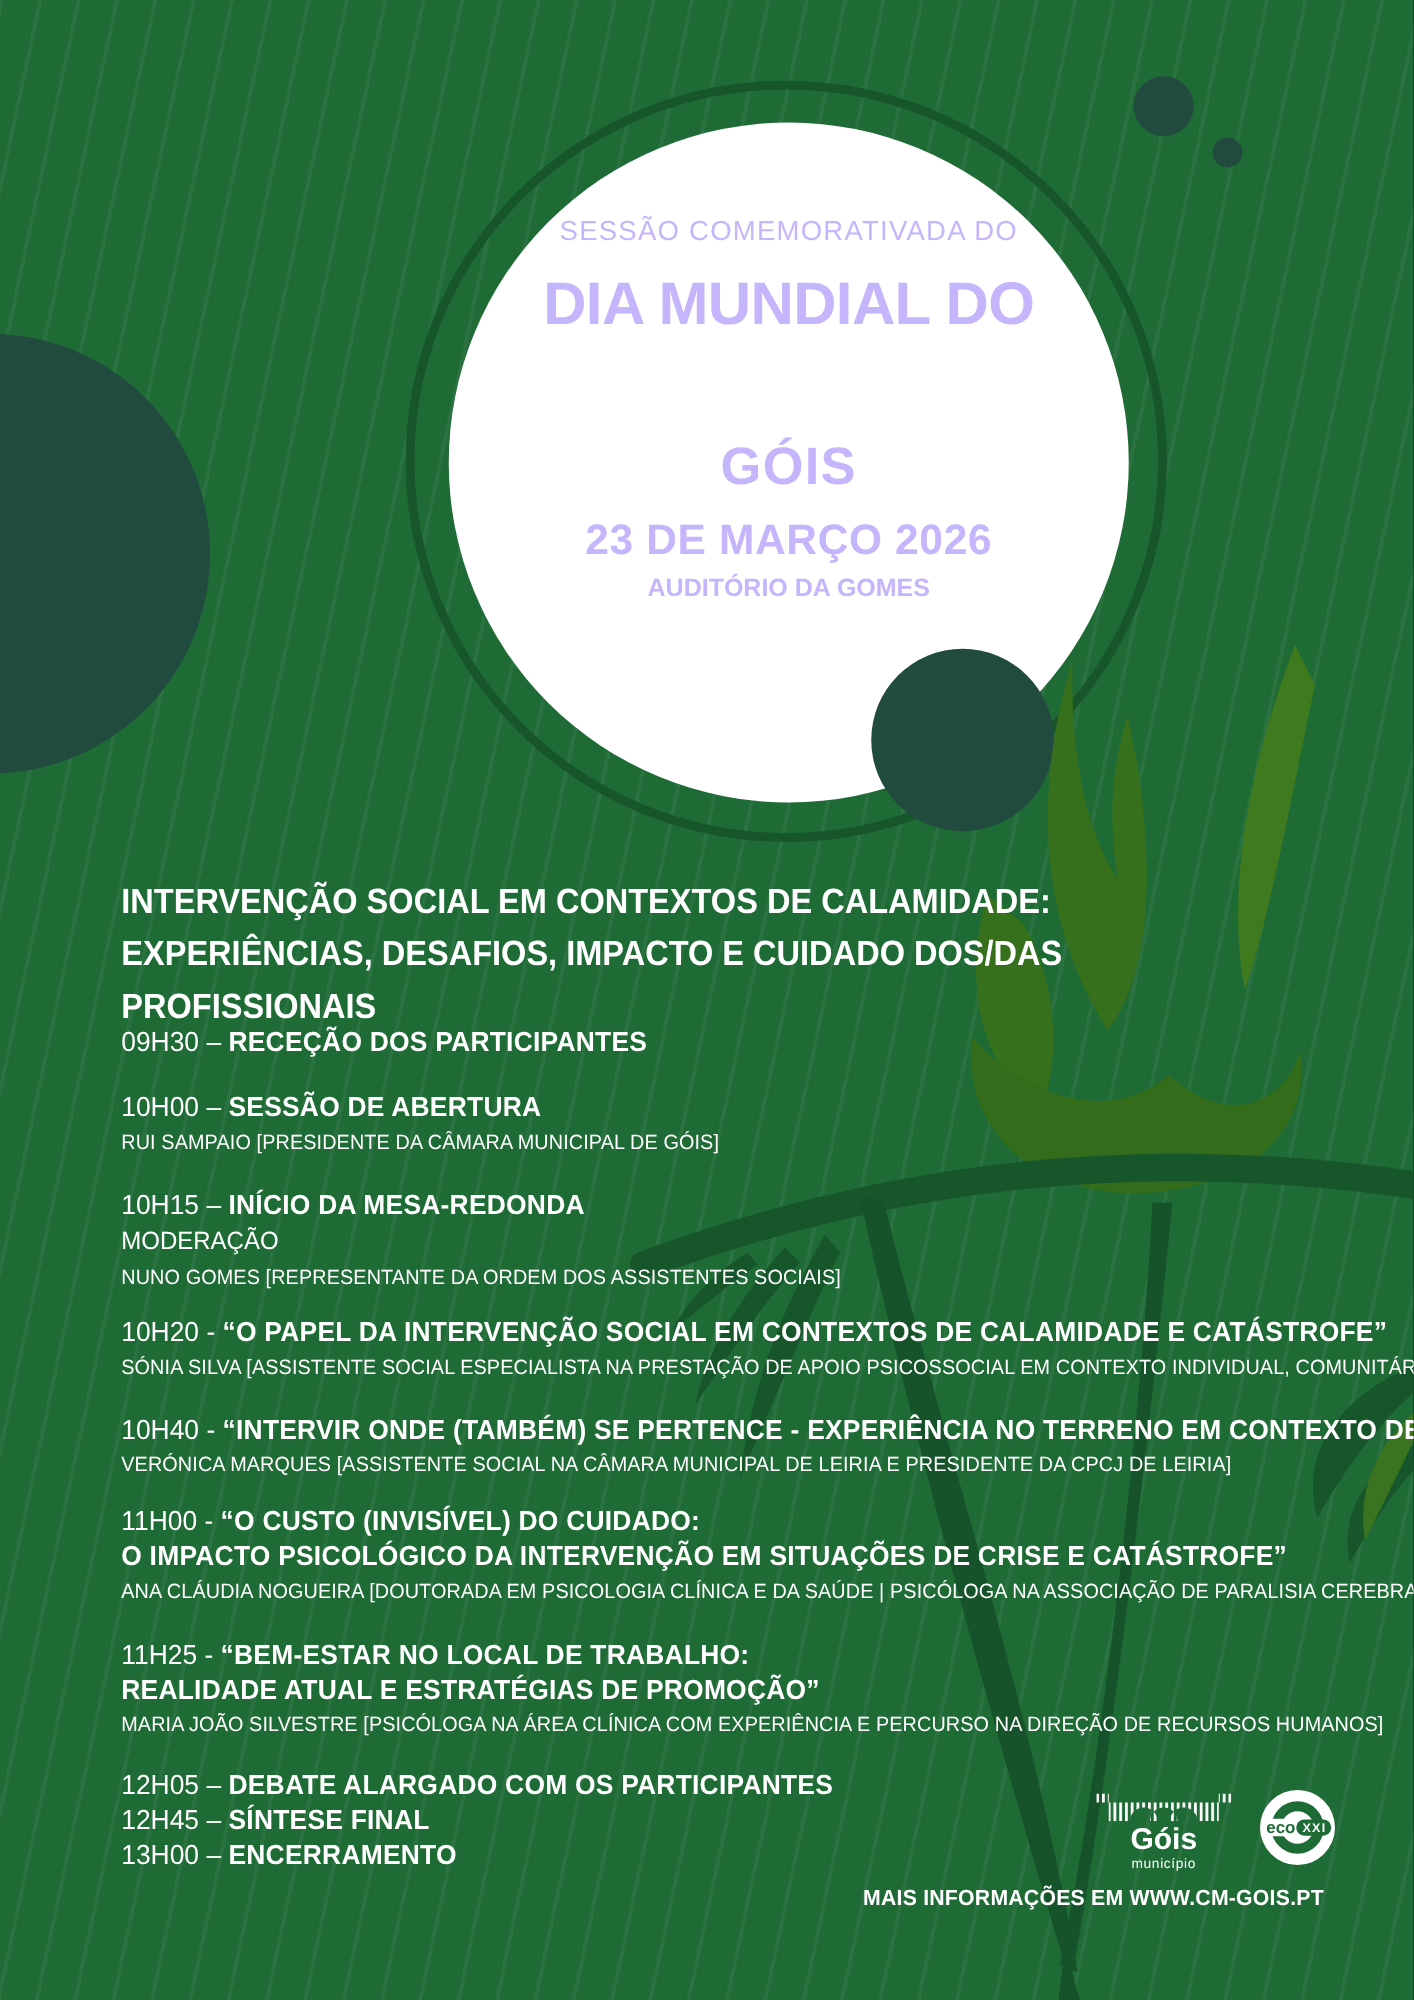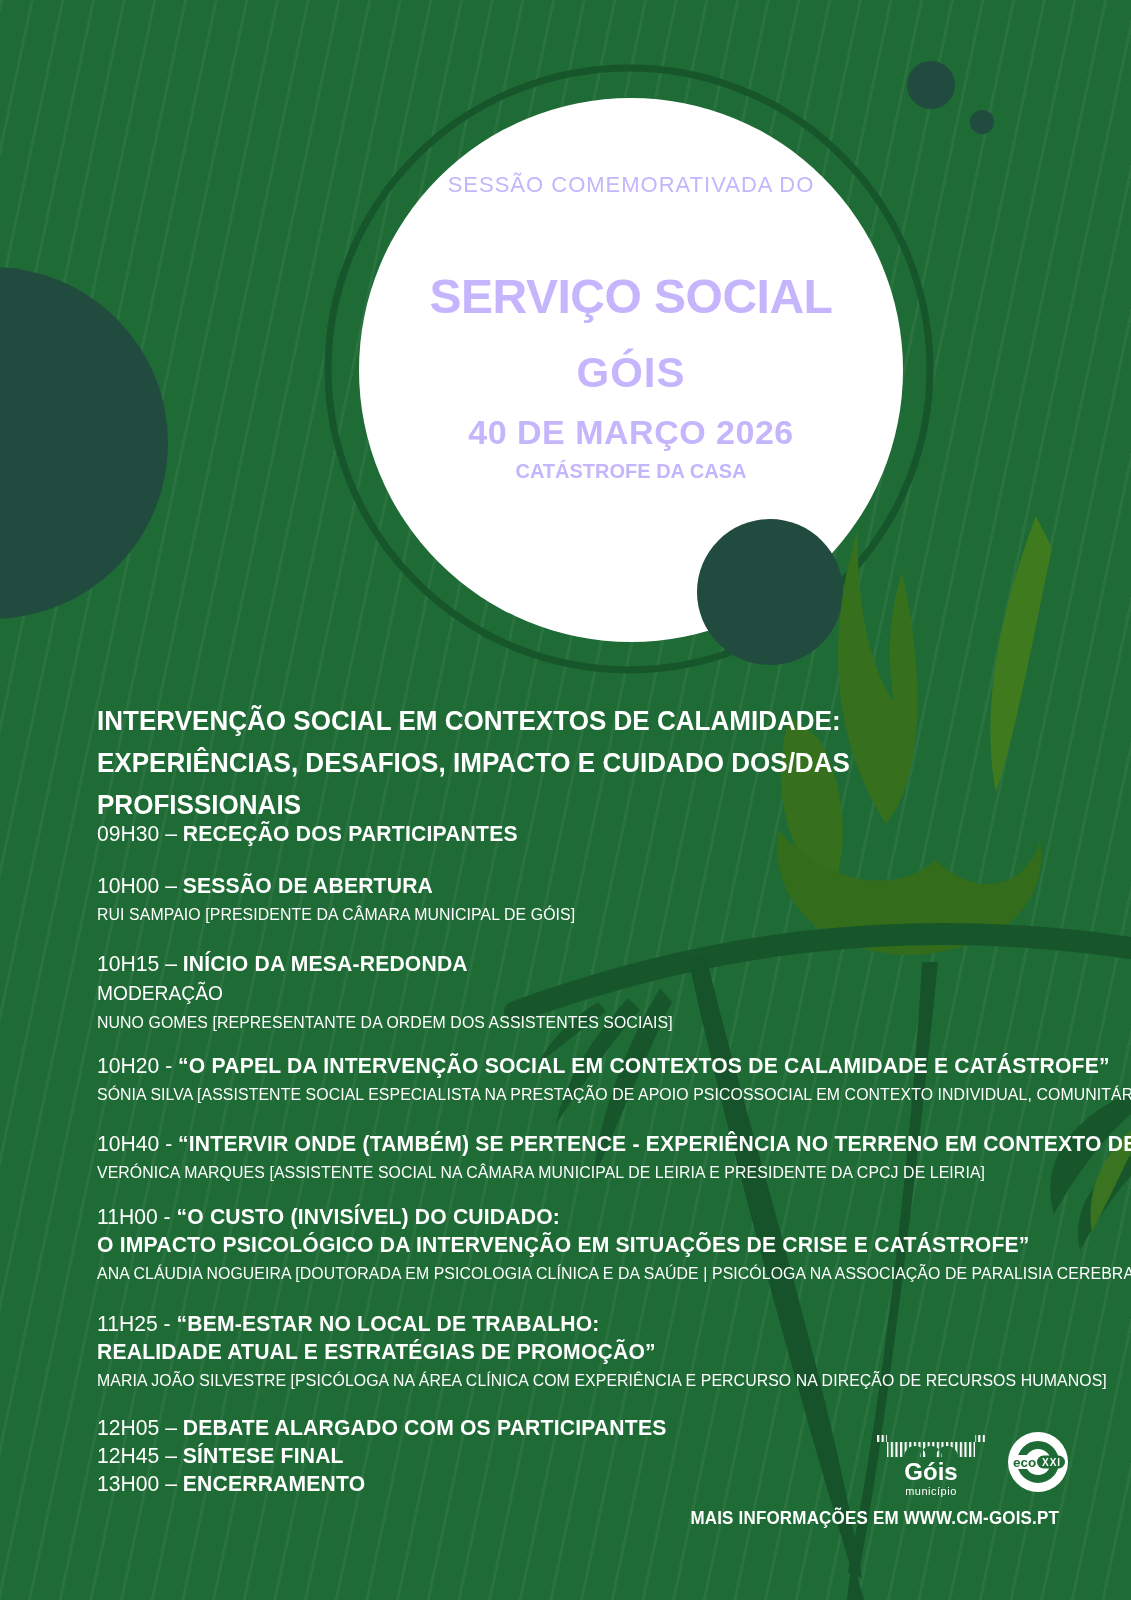--- a/index.html
+++ b/index.html
@@ -86,24 +86,24 @@
       <path d="M852,1560 C850,1575 848,1588 847,1600 L864,1600 C860,1586 856,1572 852,1560 Z" fill="#16522a"></path>
 
       <path d="M1131,1092 C1068,1120 1040,1164 1054,1214 C1080,1168 1108,1134 1131,1114 Z" fill="#17552a"></path>
       <path d="M1131,1156 C1090,1180 1072,1212 1080,1250 C1098,1218 1116,1192 1131,1176 Z" fill="#17552a"></path>
       <path d="M1131,1130 C1098,1160 1086,1196 1092,1232 C1108,1200 1122,1172 1131,1152 Z" fill="#3a7420"></path>
     </g>
   </svg>
 
   <div class="circle-text">
     <div class="cline eyebrow">SESSÃO COMEMORATIVADA DO</div>
-    <div class="cline big2">SERVIÇO SOCIAL</div>
+    <div class="cline big1">DIA MUNDIAL DO</div>
     <div class="cline gois">GÓIS</div>
-    <div class="cline date">40 DE MARÇO 2026</div>
-    <div class="cline venue1">CATÁSTROFE DA CASA</div>
+    <div class="cline date">23 DE MARÇO 2026</div>
+    <div class="cline venue1">AUDITÓRIO DA GOMES</div>
   </div>
 
   <div class="theme">
     <div>INTERVENÇÃO SOCIAL EM CONTEXTOS DE CALAMIDADE:</div>
     <div>EXPERIÊNCIAS, DESAFIOS, IMPACTO E CUIDADO DOS/DAS PROFISSIONAIS</div>
   </div>
 
   <div class="item" style="top:820px">
     <div class="line">
       <span class="time">09H30</span>

